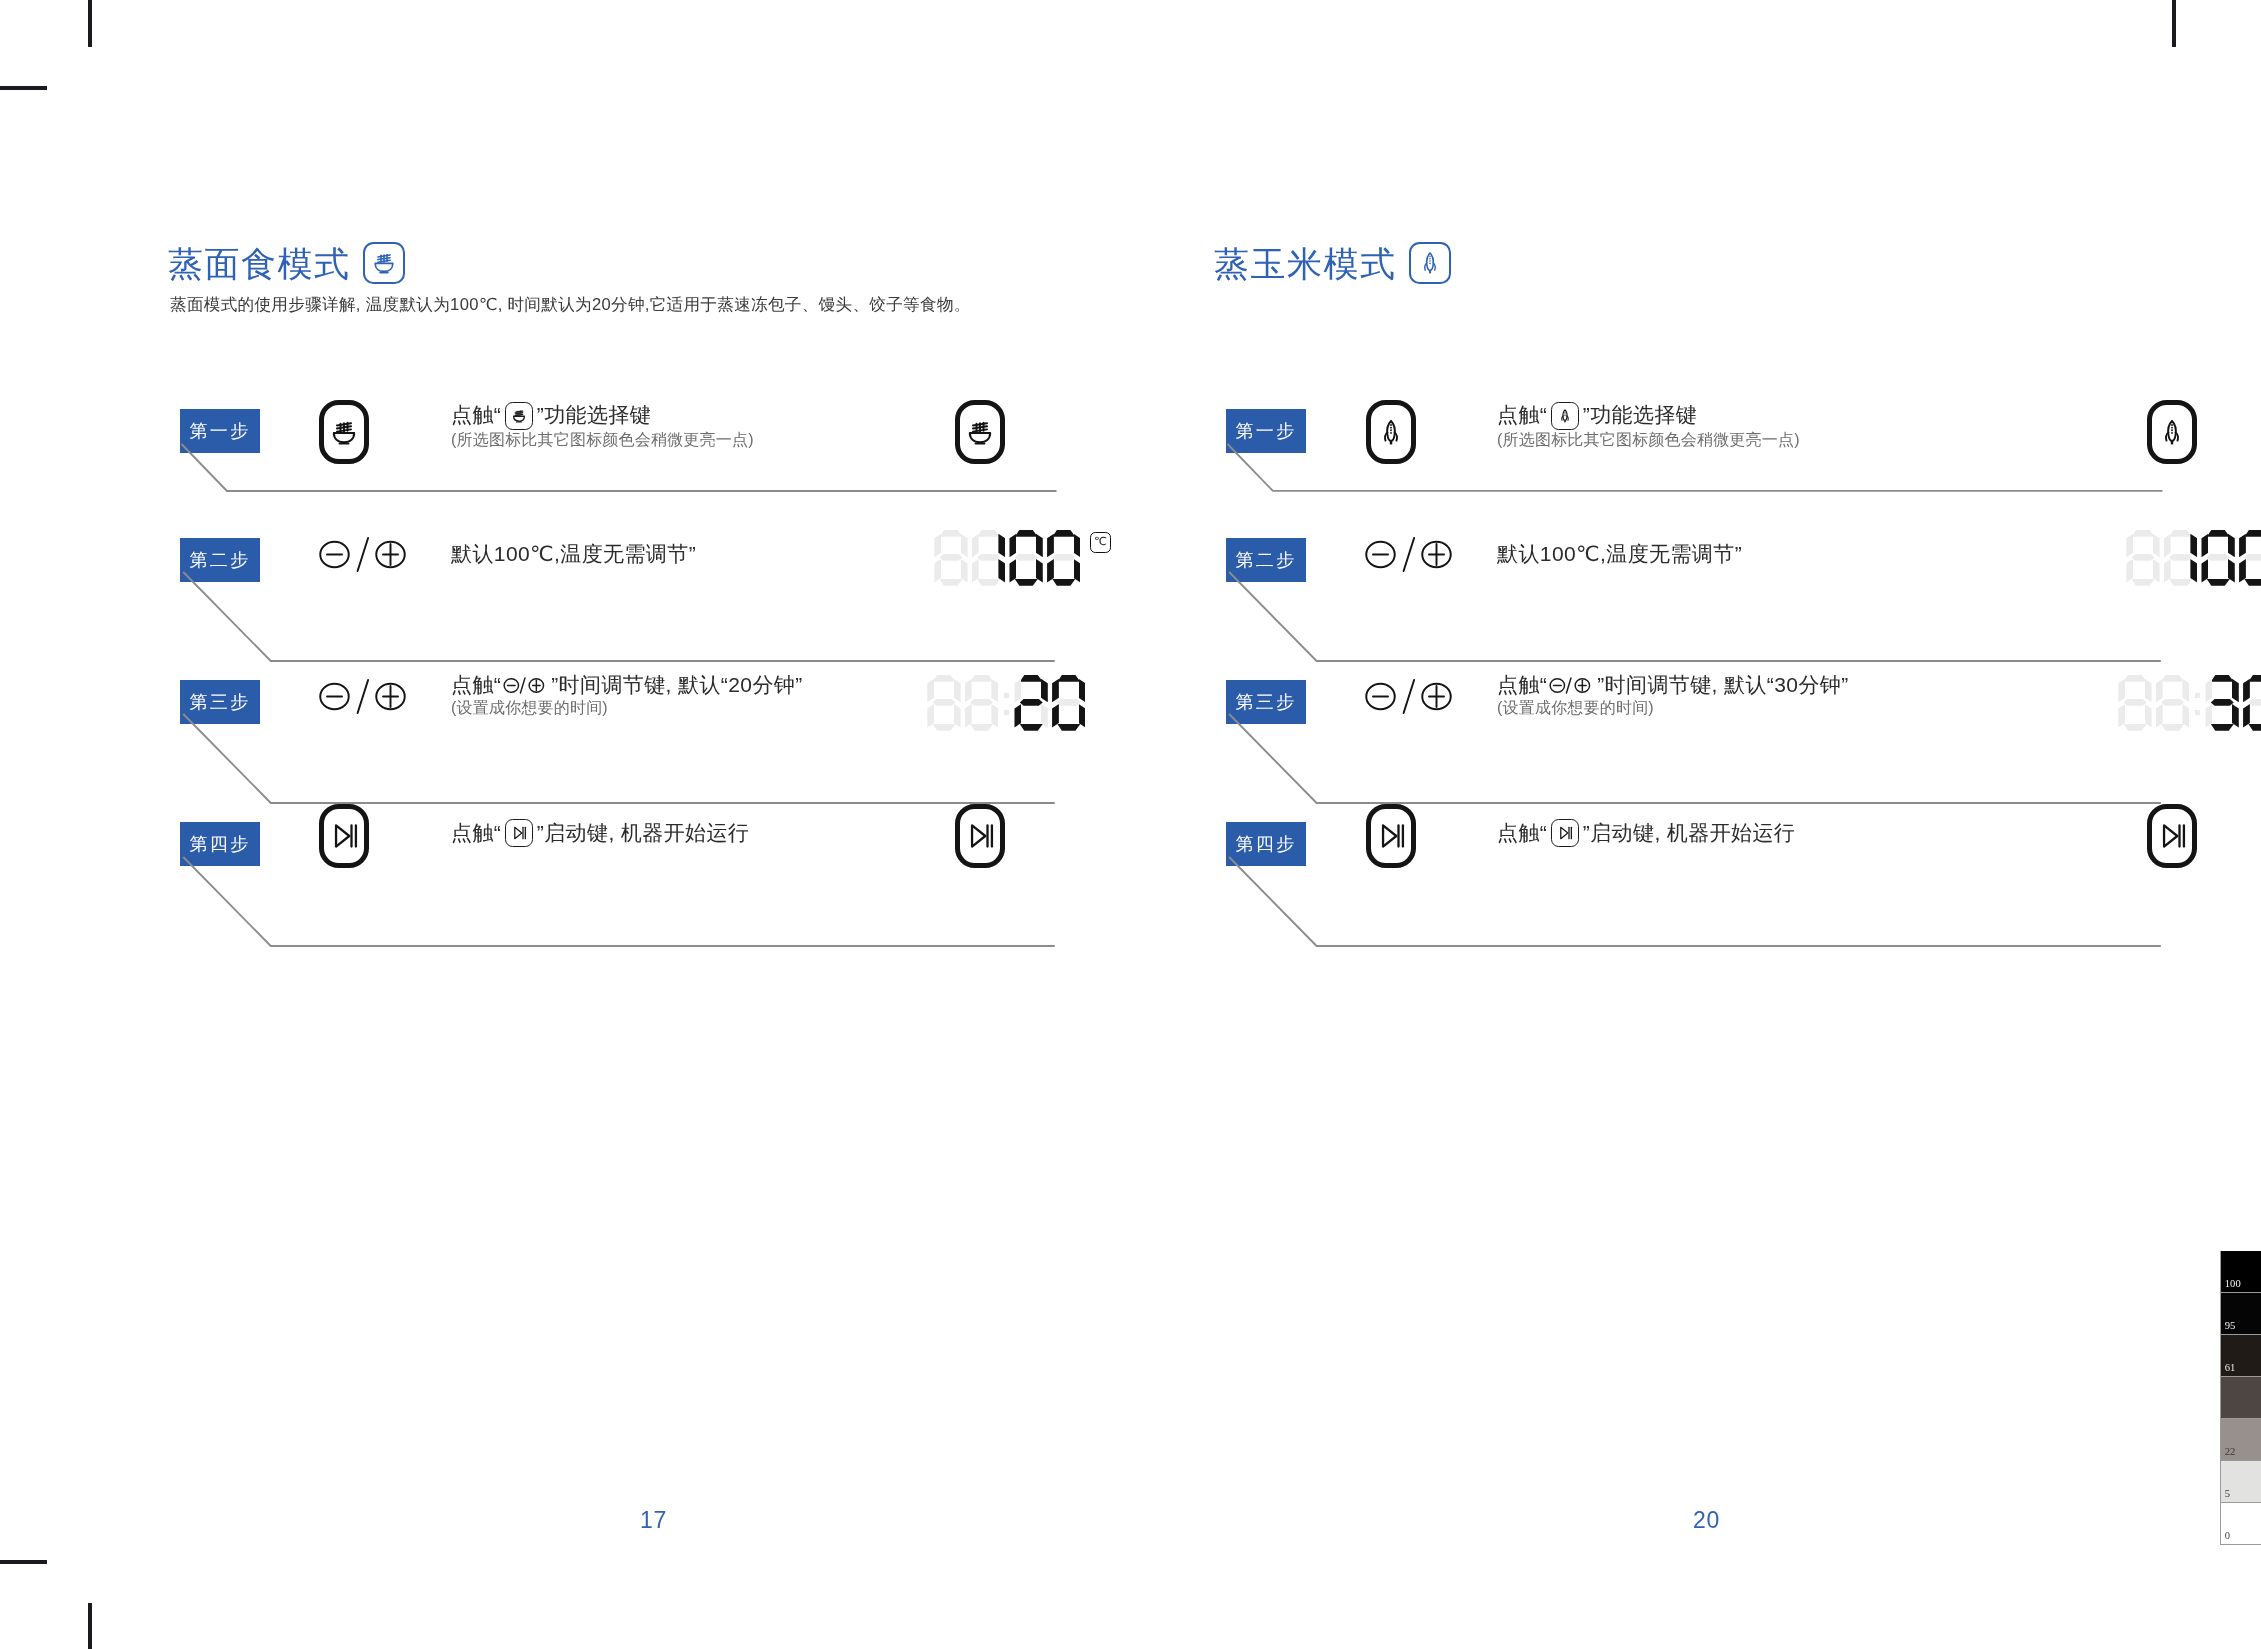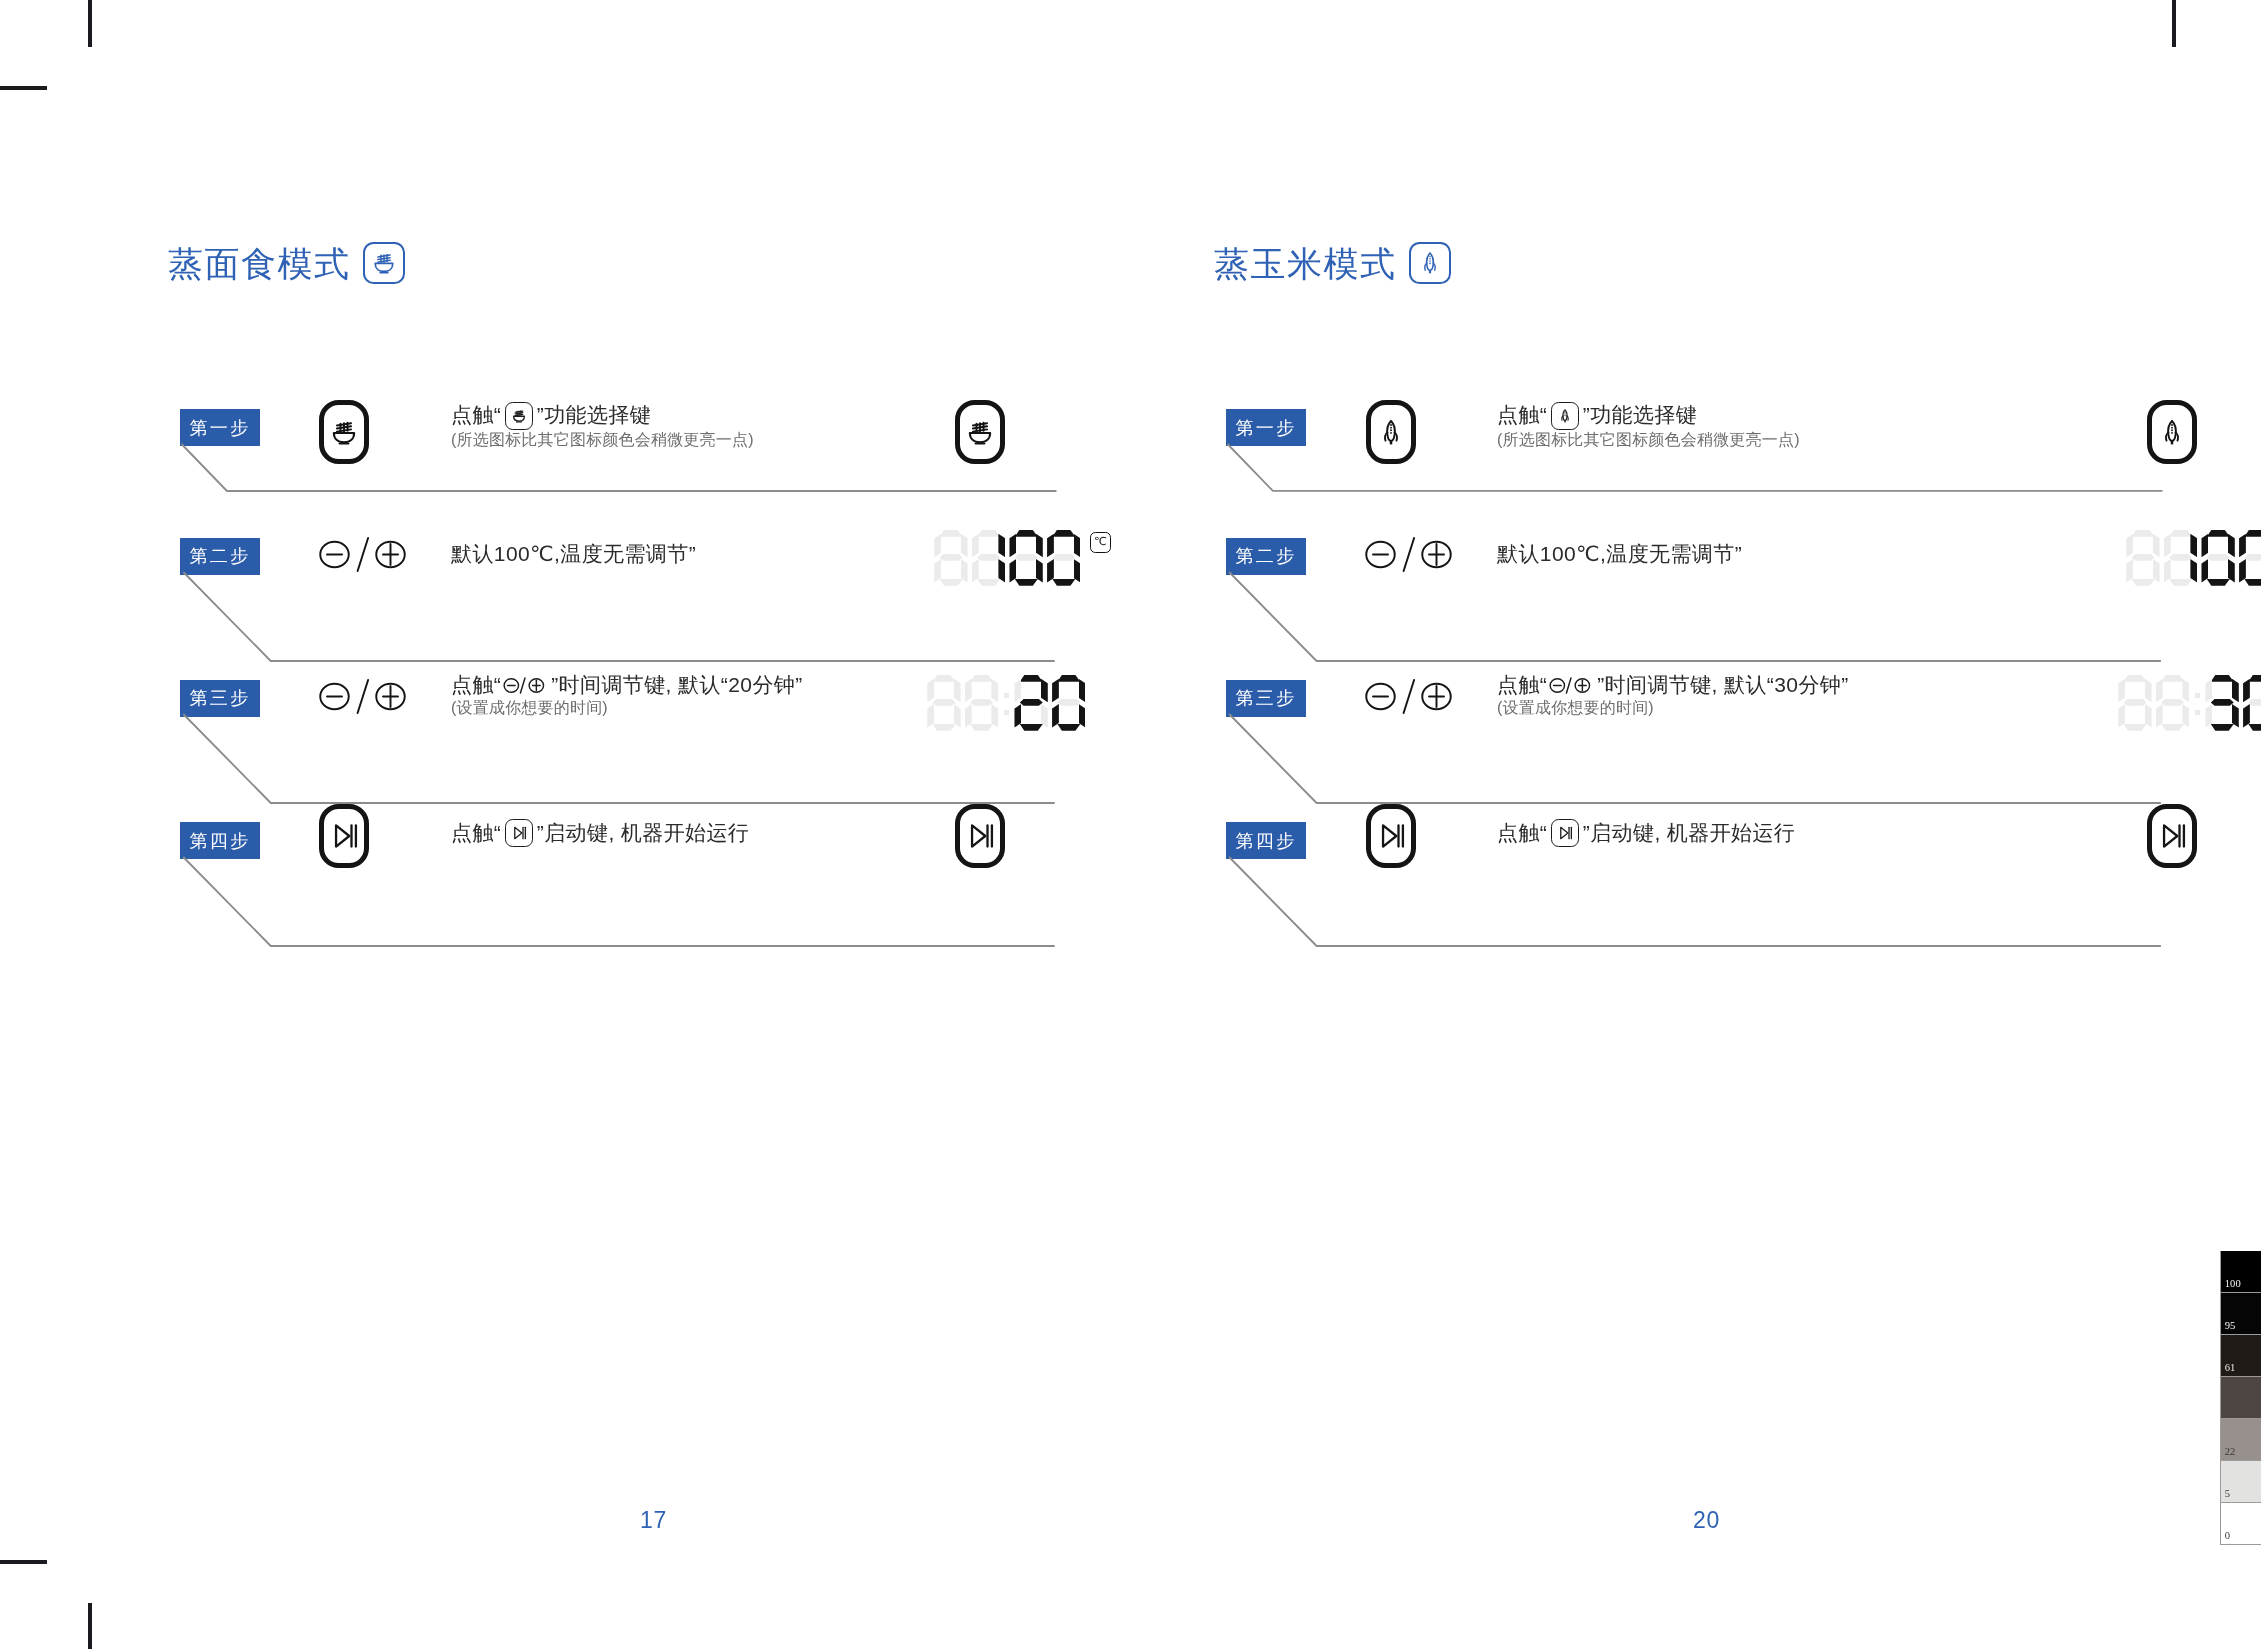--- a/index.html
+++ b/index.html
@@ -34,21 +34,21 @@
     position:absolute;font-size:16.6px;color:#3a3a3a;white-space:nowrap;
     letter-spacing:0.3px;
   }
 
   
   .step{position:absolute;height:151px;width:100%;}
   .step-tag{
     position:absolute;background:#2a5caa;color:#ffffff;
     font-size:18px;letter-spacing:2.3px;
     display:flex;align-items:center;justify-content:center;
-    width:80px;height:37px;
+    width:80px;height:44px;
   }
   .step-rule{position:absolute;overflow:visible;pointer-events:none;}
   .step-icon{
     position:absolute;display:flex;align-items:center;justify-content:center;
   }
   .step-text{position:absolute;}
   .step-text .t1{
     font-size:21px;color:#2b2b2b;white-space:nowrap;letter-spacing:0.4px;
     display:flex;align-items:center;gap:1.5px;line-height:1.25;
   }
@@ -149,20 +149,21 @@
               <path d="M9 16 L25 13.5"></path>
             <path d="M13 7 L13 16"></path>
               <path d="M17 6.5 L17 16"></path>
               <path d="M21 6 L21 15"></path>
           </g>
           <path d="M5.5 17.5 H28.5 C28.5 24 24 28 17 28 C10 28 5.5 24 5.5 17.5 Z" fill="none" stroke="#2f62b4" stroke-width="2.2" stroke-linejoin="round"></path>
           <path d="M12 29.5 H22" stroke="#2f62b4" stroke-width="2.2" stroke-linecap="round"></path>
         </svg>
       </div>
     </div>
+    <div class="mode-sub" style="left:170px;top:294px;">蒸面模式的使用步骤详解, 温度默认为100℃, 时间默认为20分钟,它适用于蒸速冻包子、馒头、饺子等食物。</div>
 
     <div class="step" style="left:0;top:394px;">
       <div class="step-tag" style="left:180px;top:15px;">第一步</div>
       <svg class="step-rule" style="left:180px;top:50px;" width="878" height="53" viewBox="0 0 1160 70">
         <path d="M2 0 L62 62 H1158" fill="none" stroke="#8c8c8c" stroke-width="2.5"></path>
       </svg>
       <div class="step-icon" style="left:319px;top:6px;">
         <div class="key">
           <svg width="30" height="33" viewBox="0 0 34 34" aria-hidden="true">
             <g fill="none" stroke="#141414" stroke-width="2.2" stroke-linecap="round">

